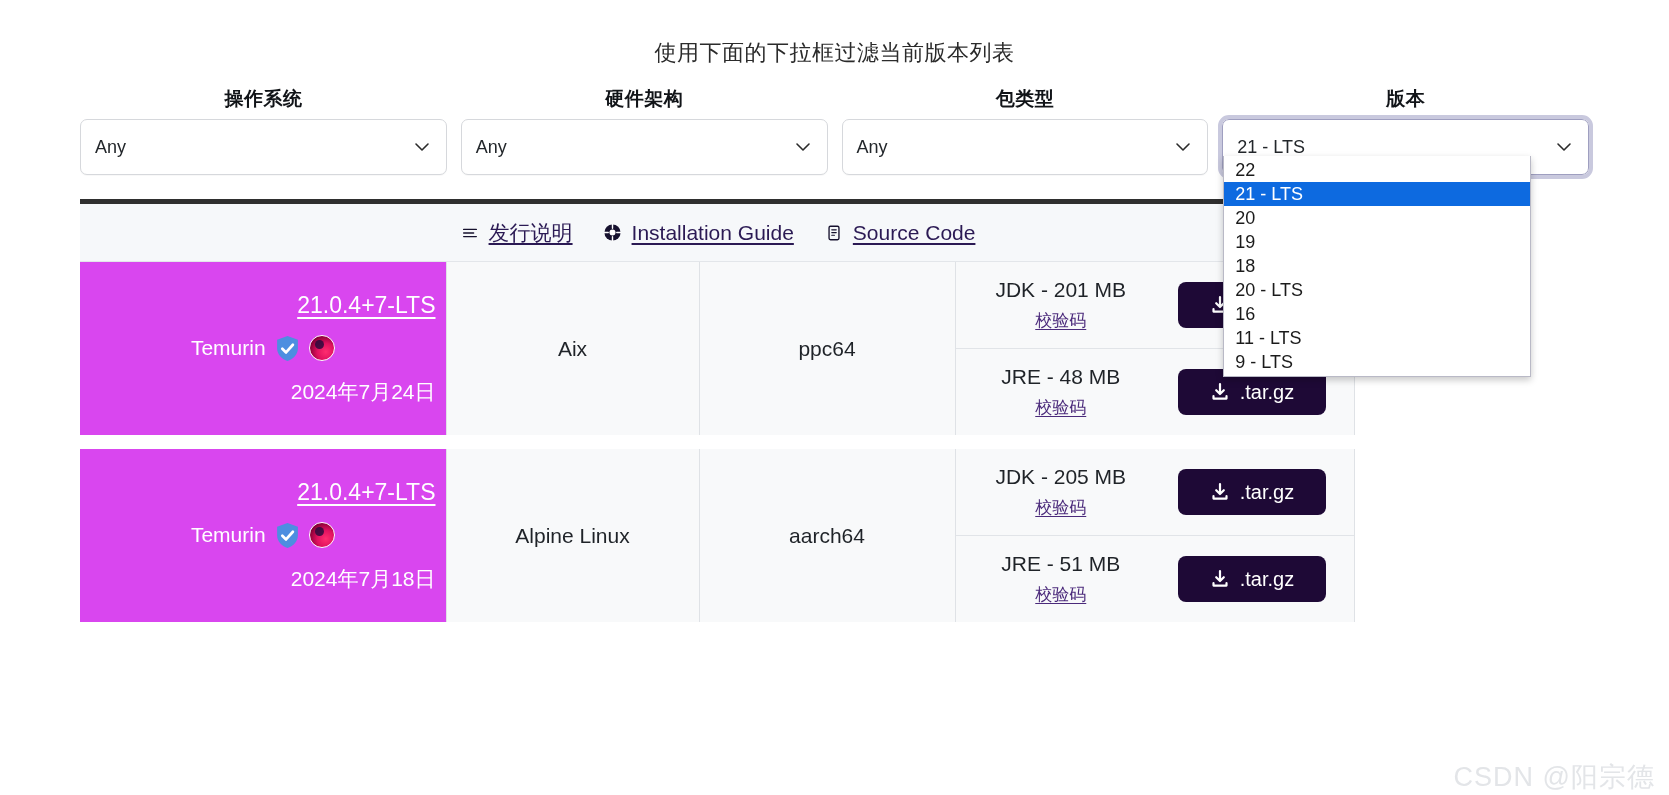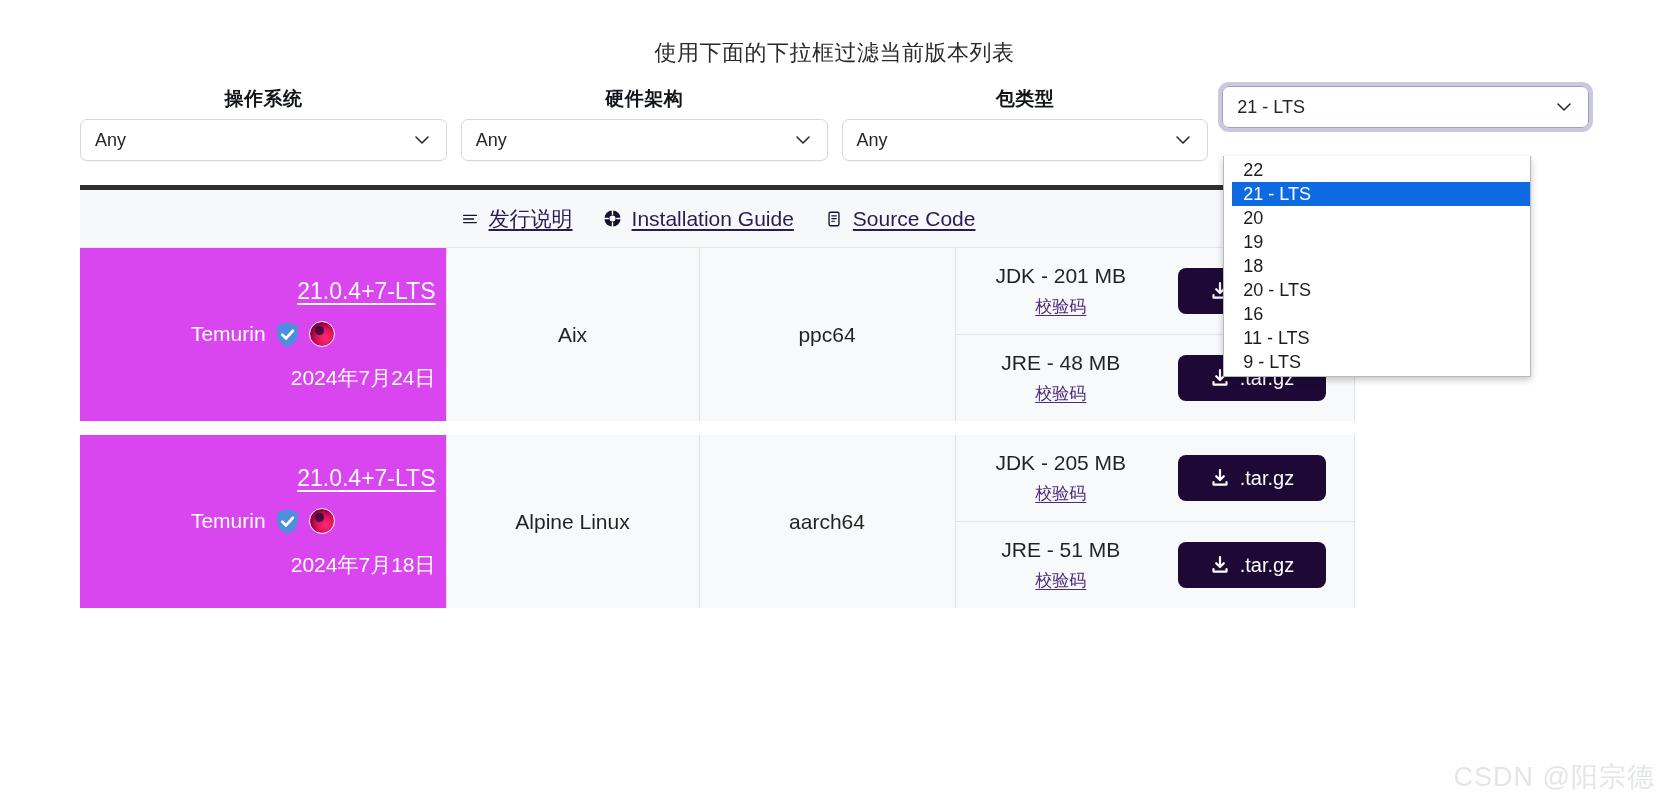--- a/index.html
+++ b/index.html
@@ -35,21 +35,21 @@
   .filter-col { flex: 1 1 0; position: relative; }
   .filter-label {
     text-align: center;
     font-size: 19px;
     font-weight: 700;
     color: #111418;
     margin-bottom: 7px;
     letter-spacing: 0.5px;
   }
   .select-box {
-    height: 42px;
+    height: 56px;
     border: 1px solid #d6d8dc;
     border-radius: 7px;
     background: #ffffff;
     display: flex;
     align-items: center;
     padding: 0 14px;
     font-size: 18px;
     color: #23272b;
     justify-content: space-between;
     box-shadow: 0 1px 1px rgba(0,0,0,.03);
@@ -71,21 +71,21 @@
   .dropdown-list {
     position: absolute;
     top: 70px;
     left: 1px;
     width: 308px;
     background: #ffffff;
     border: 1px solid #b9b9c6;
     border-top: none;
     box-shadow: 0 3px 7px rgba(0,0,0,.22);
     z-index: 60;
-    padding: 2px 0 2px 8px;
+    padding: 2px 0 2px 0;
   }
   .dropdown-item {
     font-size: 18px;
     line-height: 24px;
     padding: 0 0 0 11px;
     color: #1b1b1b;
     white-space: nowrap;
   }
   .dropdown-item.selected {
     background: #0d6ae0;
@@ -273,20 +273,21 @@
       <span>Any</span>
       <span class="chev">
         <svg viewBox="0 0 20 20" width="20" height="20">
             <path d="M4 7 L10 13 L16 7" fill="none" stroke="#2b2b2b" stroke-width="1.6" stroke-linecap="round" stroke-linejoin="round"></path>
           </svg>
       </span>
     </div>
   </div>
 
   <div class="filter-col">
+    <div class="filter-label">版本</div>
     <div class="select-box focused">
       <span>21 - LTS</span>
       <span class="chev">
         <svg viewBox="0 0 20 20" width="20" height="20">
             <path d="M4 7 L10 13 L16 7" fill="none" stroke="#2b2b2b" stroke-width="1.6" stroke-linecap="round" stroke-linejoin="round"></path>
           </svg>
       </span>
     </div>
 
     <div class="dropdown-list">

